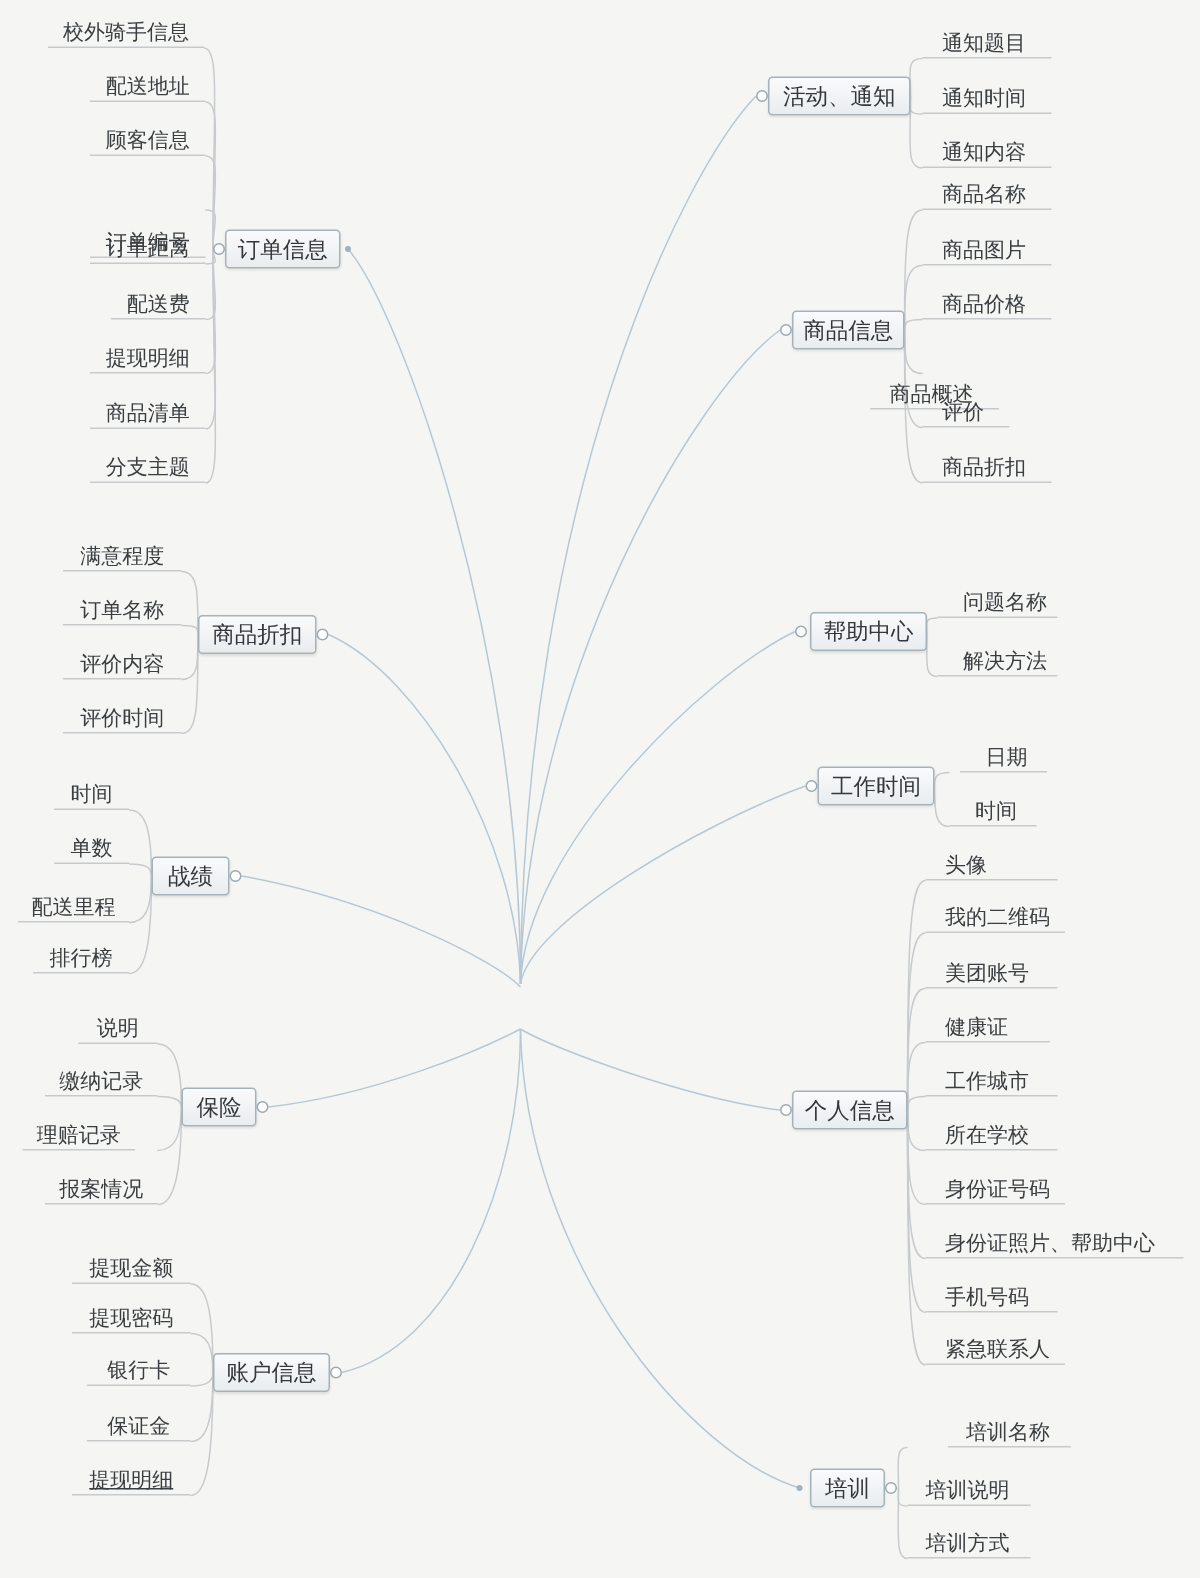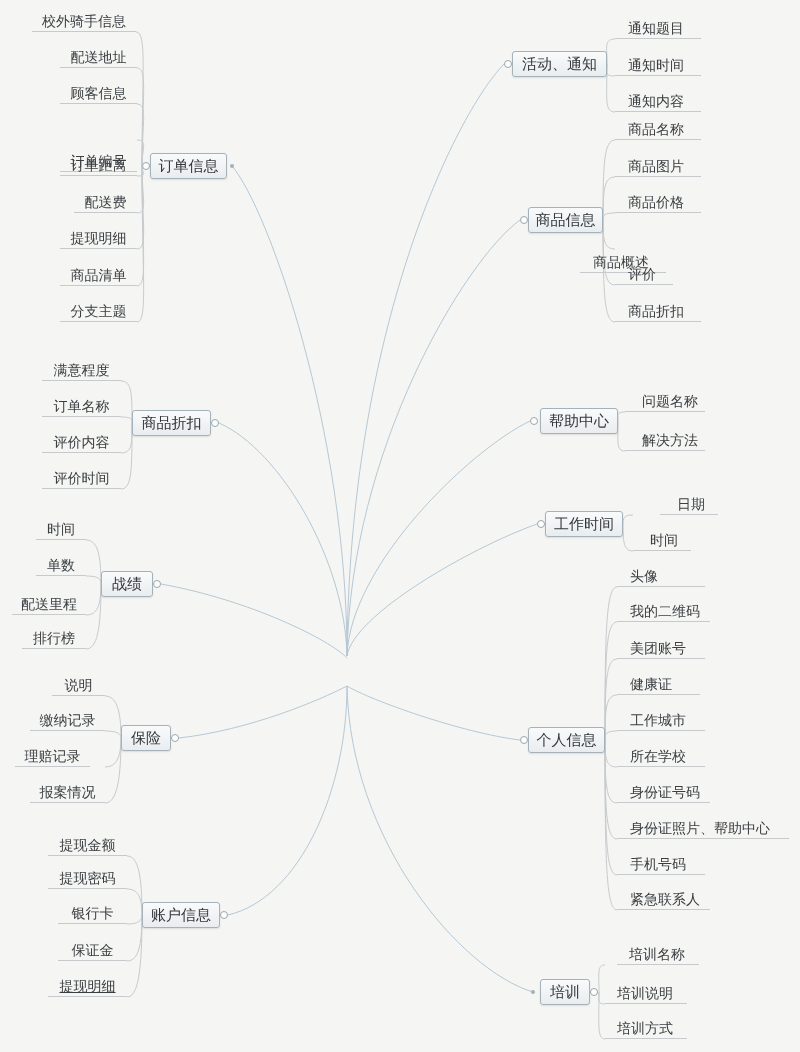--- a/index.html
+++ b/index.html
@@ -175,31 +175,31 @@
   <div class="leaf r" style="left:615px;top:119px;width:86px;">商品名称</div>
   <div class="leaf r" style="left:615px;top:156px;width:86px;">商品图片</div>
   <div class="leaf r" style="left:615px;top:192px;width:86px;">商品价格</div>
   <div class="leaf r" style="left:580px;top:228px;width:86px;margin-top:24px;">商品概述</div>
   <div class="leaf r" style="left:615px;top:264px;width:58px;">评价</div>
   <div class="leaf r" style="left:615px;top:301px;width:86px;">商品折扣</div>
 
   <div class="leaf r" style="left:625px;top:391px;width:80px;padding-left:17px;">问题名称</div>
   <div class="leaf r" style="left:625px;top:430px;width:80px;padding-left:17px;">解决方法</div>
 
-  <div class="leaf r" style="left:660px;top:494px;width:58px;padding-left:17px;">日期</div>
+  <div class="leaf r" style="left:640px;top:494px;width:58px;padding-left:17px;">日期</div>
   <div class="leaf r" style="left:633px;top:530px;width:58px;padding-left:17px;">时间</div>
 
   <div class="leaf r" style="left:617px;top:566px;width:88px;">头像</div>
   <div class="leaf r" style="left:617px;top:601px;width:93px;">我的二维码</div>
   <div class="leaf r" style="left:617px;top:638px;width:88px;">美团账号</div>
   <div class="leaf r" style="left:617px;top:674px;width:83px;">健康证</div>
   <div class="leaf r" style="left:617px;top:710px;width:88px;">工作城市</div>
   <div class="leaf r" style="left:617px;top:746px;width:88px;">所在学校</div>
   <div class="leaf r" style="left:617px;top:782px;width:93px;">身份证号码</div>
   <div class="leaf r" style="left:617px;top:818px;width:172px;">身份证照片、帮助中心</div>
   <div class="leaf r" style="left:617px;top:854px;width:88px;">手机号码</div>
   <div class="leaf r" style="left:617px;top:889px;width:93px;">紧急联系人</div>
 
-  <div class="leaf r" style="left:617px;top:944px;width:82px;padding-left:12px;">培训名称</div>
+  <div class="leaf r" style="left:632px;top:944px;width:82px;padding-left:12px;">培训名称</div>
   <div class="leaf r" style="left:605px;top:983px;width:82px;padding-left:12px;">培训说明</div>
   <div class="leaf r" style="left:605px;top:1018px;width:82px;padding-left:12px;">培训方式</div>
 
 </div>
 
 </body></html>

